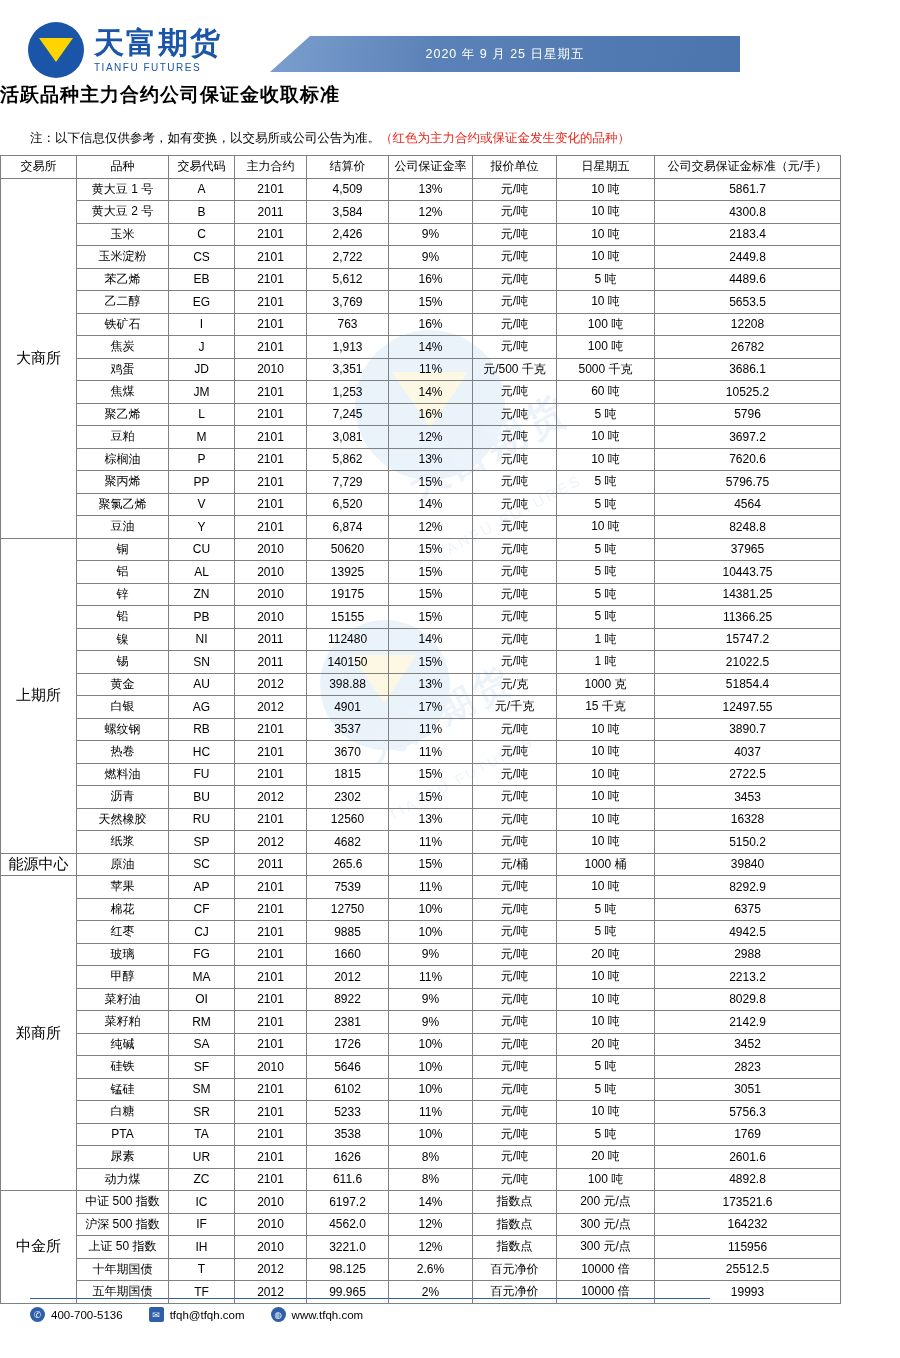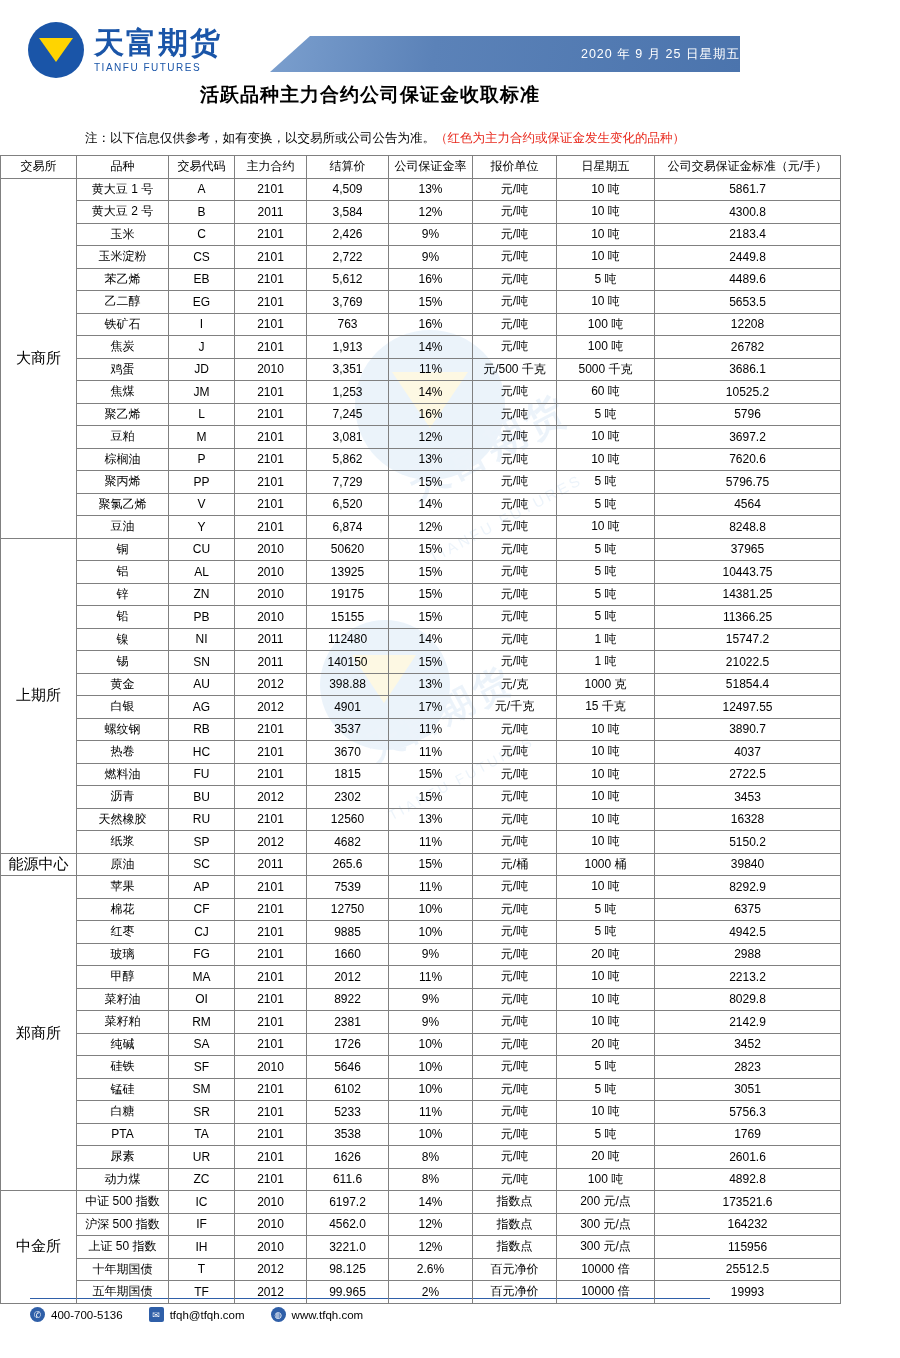--- a/index.html
+++ b/index.html
@@ -22,30 +22,30 @@
     border-left:17px solid transparent;border-right:17px solid transparent;
     border-top:24px solid #ffd400;
   }
   .logo-text{display:flex;flex-direction:column;line-height:1;}
   .logo-cn{font-size:30px;font-weight:bold;color:#1a55a8;letter-spacing:2px;}
   .logo-en{font-size:10px;color:#1a55a8;letter-spacing:1.5px;margin-top:5px;}
   .date-banner{
     position:absolute;right:0;top:36px;height:36px;width:470px;
     background:linear-gradient(100deg,#7b9fce 0%,#5b82b8 35%,#4b74ad 100%);
     clip-path:polygon(40px 0,100% 0,100% 100%,0 100%);
-    display:flex;align-items:center;justify-content:flex-end;
+    display:flex;align-items:center;justify-content:center;
   }
   .date-banner span{color:#fff;font-size:12.5px;letter-spacing:1px;}
 
   .title{
-    text-align:center;font-size:19px;font-weight:bold;letter-spacing:1px;
+    font-size:19px;font-weight:bold;letter-spacing:1px;
     margin-top:2px;
   }
   .note{
-    margin:22px 0 8px 30px;font-size:12.5px;text-align:center;
+    margin:22px 0 8px 30px;font-size:12.5px;
   }
   .note .red{color:#e8271b;}
 
   
   table{
     border-collapse:collapse;
     margin:0 auto;
     width:840px;
     table-layout:fixed;
     position:relative;

